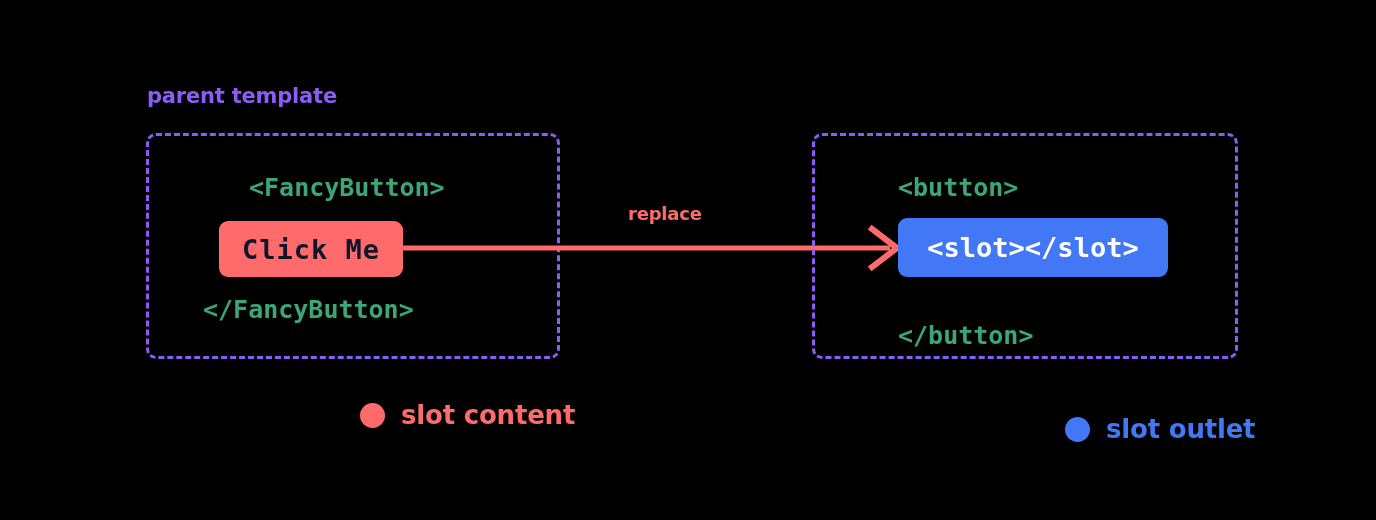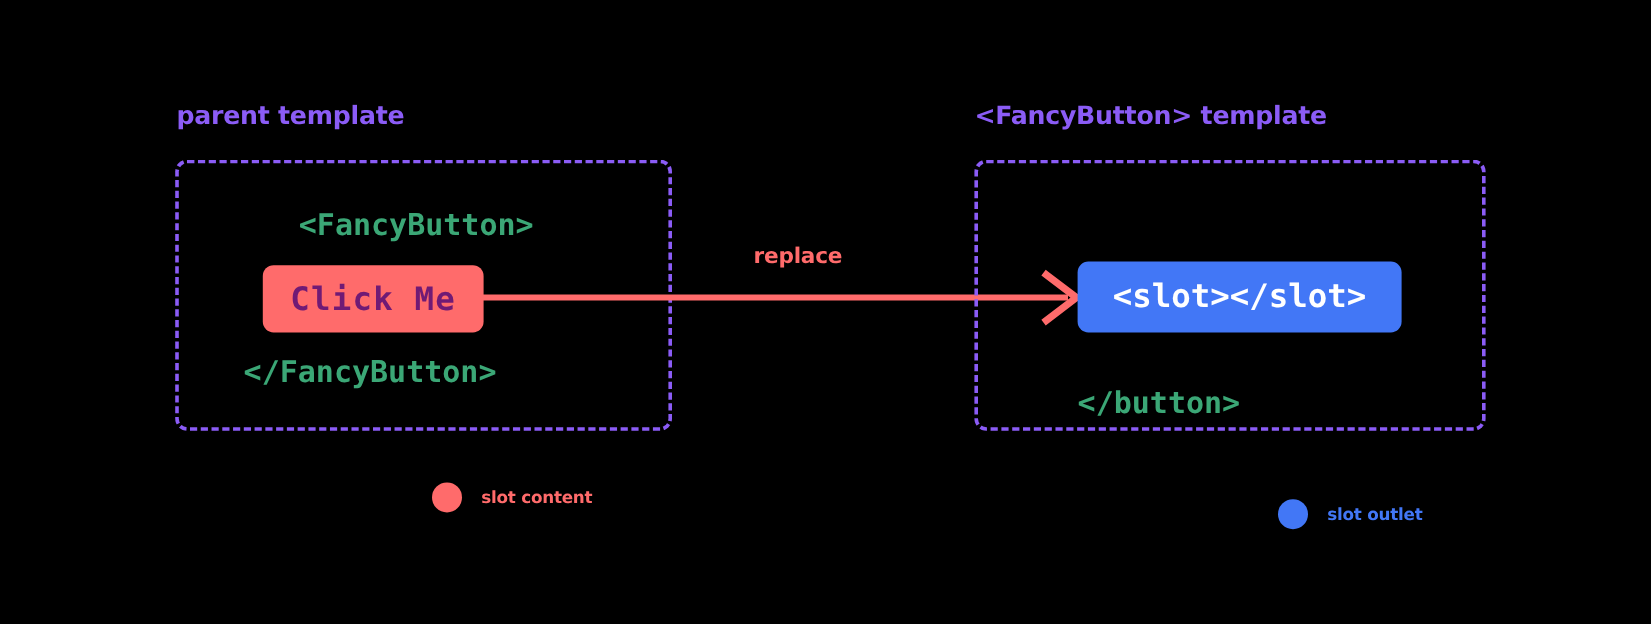--- a/index.html
+++ b/index.html
@@ -65,21 +65,21 @@
     width: 184px;
     height: 56px;
     background: #ff6b6b;
     border-radius: 9px;
     display: flex;
     align-items: center;
     justify-content: center;
     box-sizing: border-box;
   }
   #slot-content-chip .chip-label {
-    color: #701a75;
+    color: #0f172a;
     font-family: "DejaVu Sans Mono", monospace;
     font-size: 27px;
     font-weight: bold;
     letter-spacing: 1px;
     white-space: nowrap;
     line-height: 1;
   }
 
   
   #slot-outlet-chip {
@@ -137,21 +137,21 @@
   #legend-slot-content { left: 360px; top: 402px; }
   #legend-slot-outlet  { left: 1065px; top: 416px; }
   .legend-dot {
     width: 25px;
     height: 25px;
     border-radius: 50%;
     flex: 0 0 auto;
   }
   .legend-text {
     font-family: "DejaVu Sans", sans-serif;
-    font-size: 14px;
+    font-size: 26px;
     font-weight: bold;
     letter-spacing: -0.2px;
     line-height: 1;
   }
   .legend-dot.red   { background: #ff6b6b; }
   .legend-dot.blue  { background: #4277f6; }
   .legend-text.red  { color: #ff6b6b; }
   .legend-text.blue { color: #4277f6; }
 </style>
 </head>
@@ -171,24 +171,24 @@
 
   <div id="tag-close-left" class="code-tag">&lt;/FancyButton&gt;</div>
 
   <div id="replace-label">replace</div>
 
   <svg id="replace-arrow-svg" viewBox="0 0 504 42">
     <line x1="0" y1="20" x2="490" y2="20" stroke="#ff6b6b" stroke-width="5" stroke-linecap="butt"></line>
     <polyline points="472,1 497,20 472,39" fill="none" stroke="#ff6b6b" stroke-width="6" stroke-linecap="square" stroke-linejoin="miter"></polyline>
   </svg>
 
-  <div id="title-right" class="panel-title">&lt;FancyButton&gt; template</div>
 
   <div id="box-right" class="template-box"></div>
 
+  <div id="tag-open-right" class="code-tag">&lt;button&gt;</div>
 
   <div id="slot-outlet-chip">
     <span class="chip-label">&lt;slot&gt;&lt;/slot&gt;</span>
   </div>
 
   <div id="tag-close-right" class="code-tag">&lt;/button&gt;</div>
 
   <div id="legend-slot-content" class="legend-item">
     <span class="legend-dot red"></span>
     <span class="legend-text red">slot content</span>

